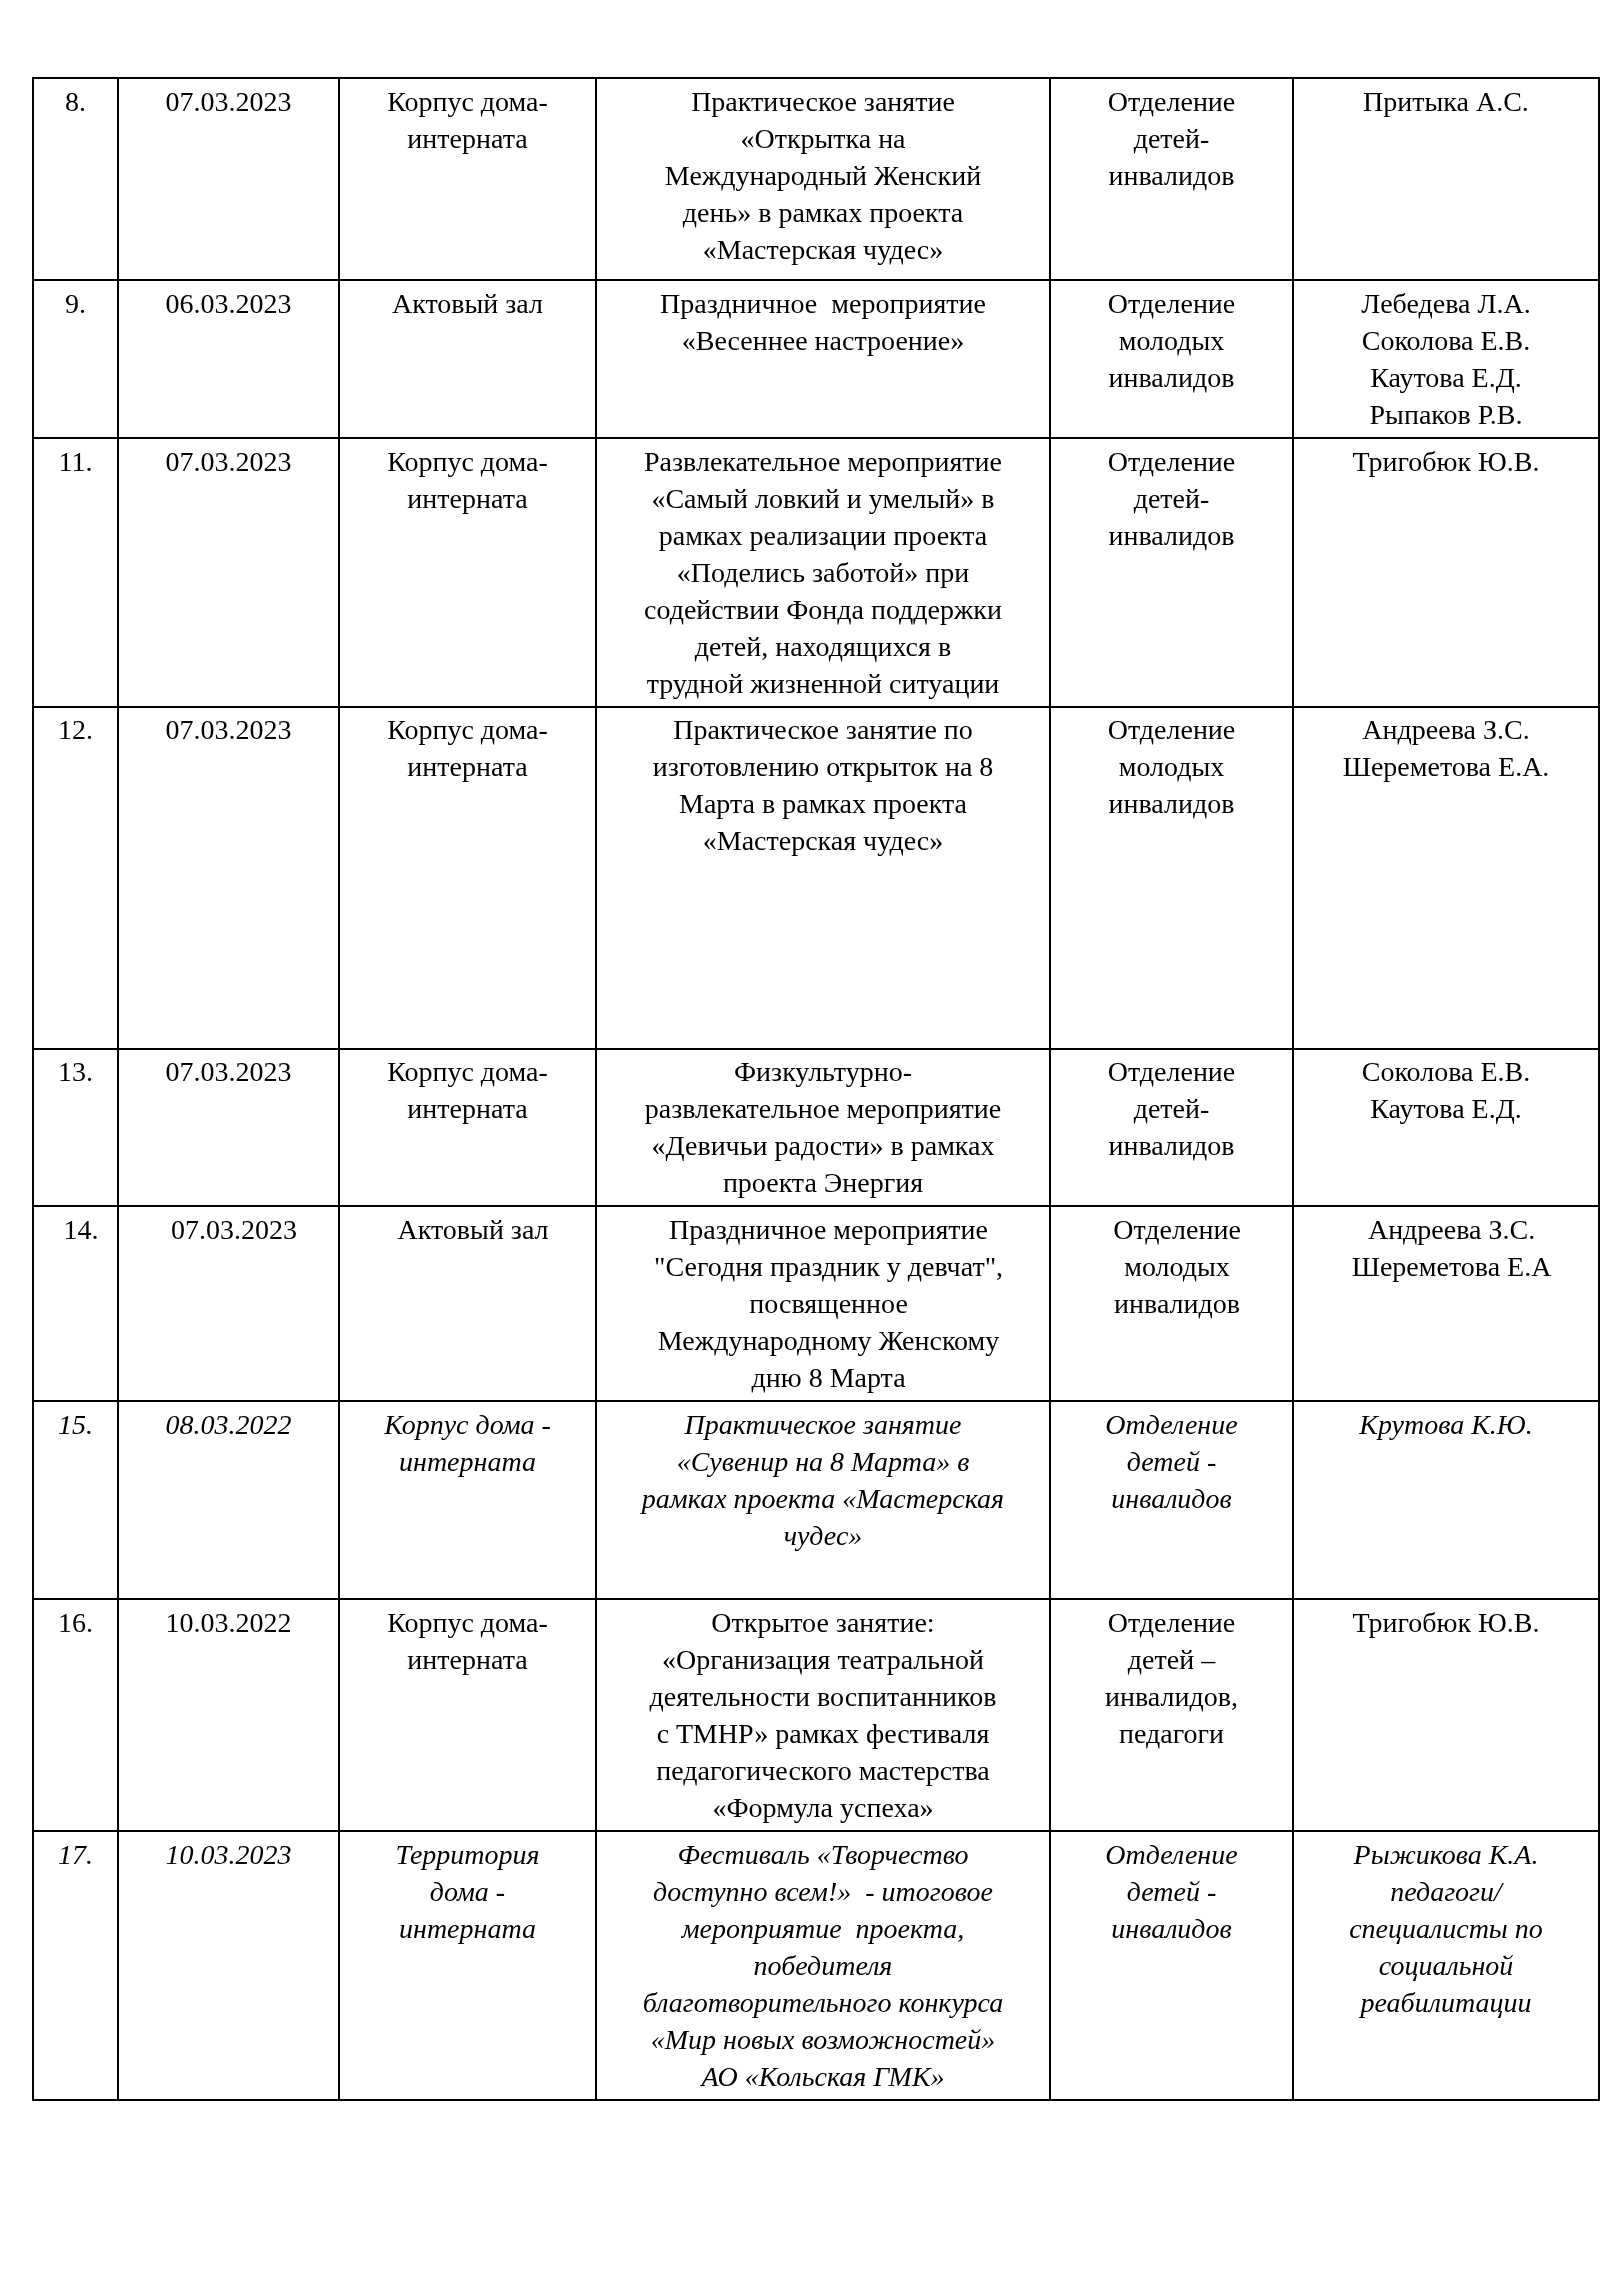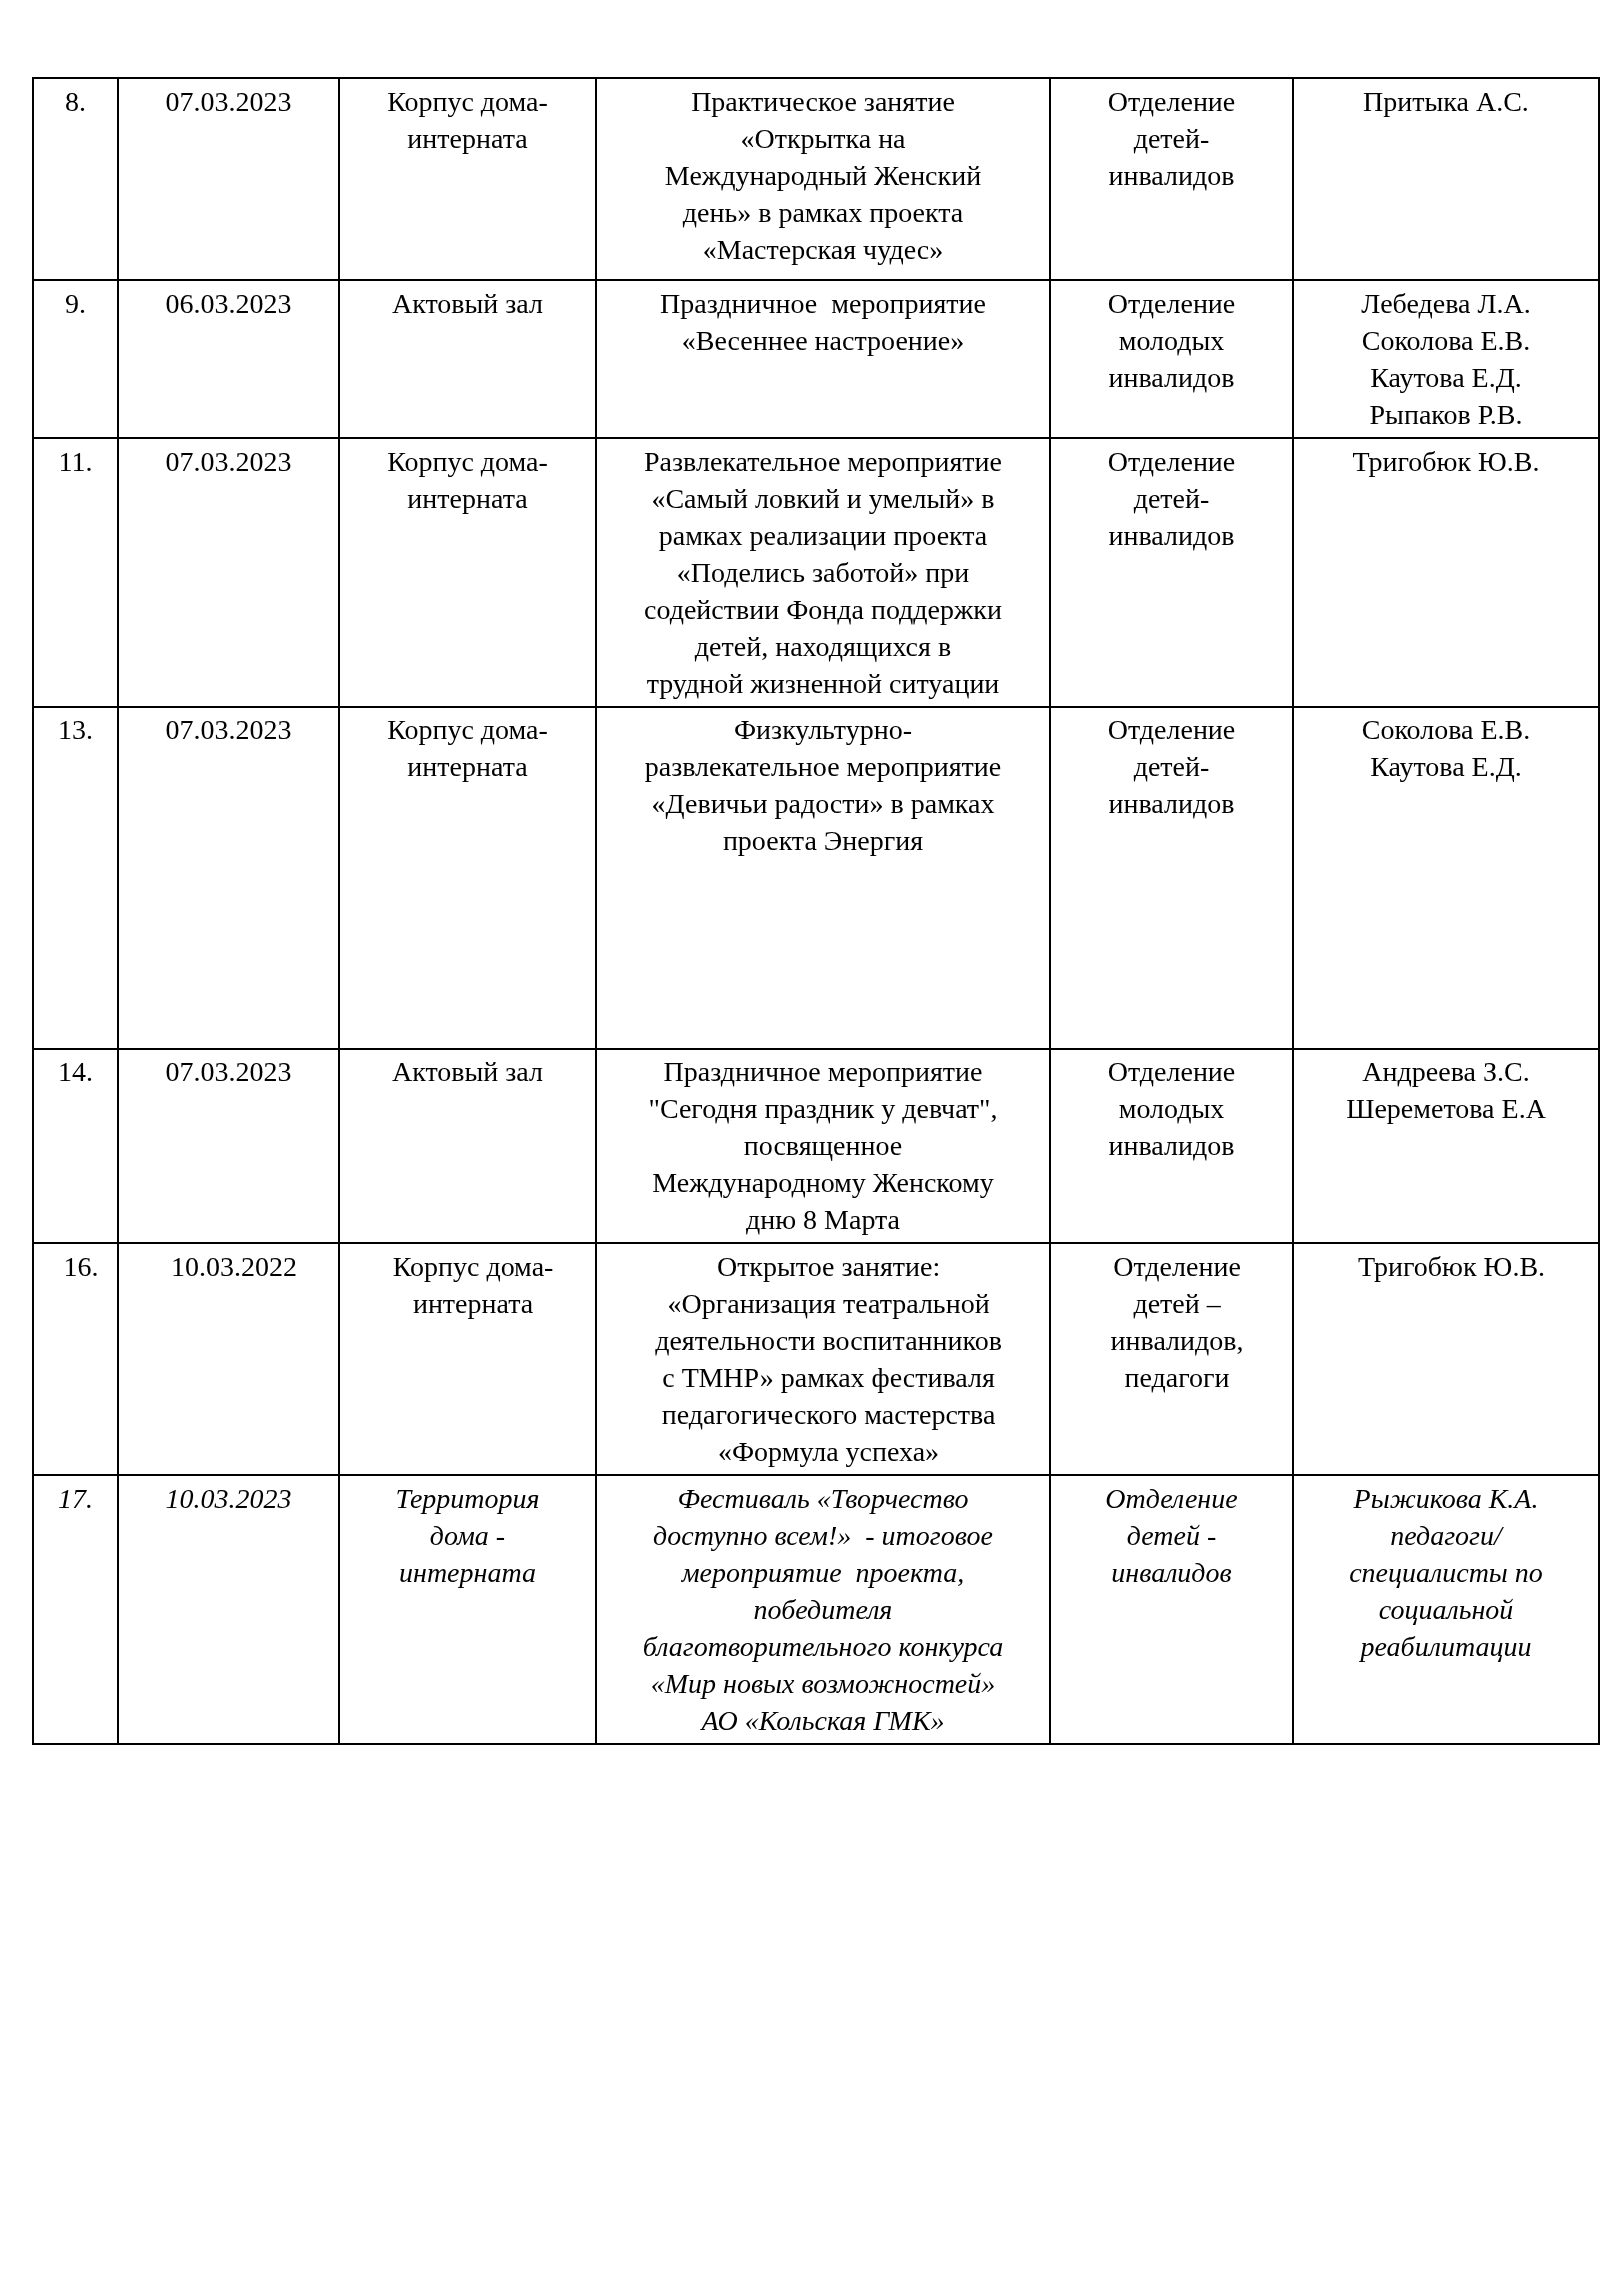--- a/index.html
+++ b/index.html
@@ -102,20 +102,35 @@
 «Поделись заботой» при
 содействии Фонда поддержки
 детей, находящихся в
 трудной жизненной ситуации</td>
         <td>Отделение
 детей-
 инвалидов</td>
         <td>Тригобюк Ю.В.</td>
       </tr>
       <tr>
+        <td>12.</td>
+        <td>07.03.2023</td>
+        <td>Корпус дома-
+интерната</td>
+        <td>Практическое занятие по
+изготовлению открыток на 8
+Марта в рамках проекта
+«Мастерская чудес»</td>
+        <td>Отделение
+молодых
+инвалидов</td>
+        <td>Андреева З.С.
+Шереметова Е.А.</td>
+      </tr>
+      <tr>
         <td>13.</td>
         <td>07.03.2023</td>
         <td>Корпус дома-
 интерната</td>
         <td>Физкультурно-
 развлекательное мероприятие
 «Девичьи радости» в рамках
 проекта Энергия</td>
         <td>Отделение
 детей-
@@ -130,20 +145,34 @@
         <td>Праздничное мероприятие
 "Сегодня праздник у девчат",
 посвященное
 Международному Женскому
 дню 8 Марта</td>
         <td>Отделение
 молодых
 инвалидов</td>
         <td>Андреева З.С.
 Шереметова Е.А</td>
+      </tr>
+      <tr>
+        <td>15.</td>
+        <td>08.03.2022</td>
+        <td>Корпус дома -
+интерната</td>
+        <td>Практическое занятие
+«Сувенир на 8 Марта» в
+рамках проекта «Мастерская
+чудес»</td>
+        <td>Отделение
+детей -
+инвалидов</td>
+        <td>Крутова К.Ю.</td>
       </tr>
       <tr>
         <td>16.</td>
         <td>10.03.2022</td>
         <td>Корпус дома-
 интерната</td>
         <td>Открытое занятие:
 «Организация театральной
 деятельности воспитанников
 с ТМНР» рамках фестиваля

